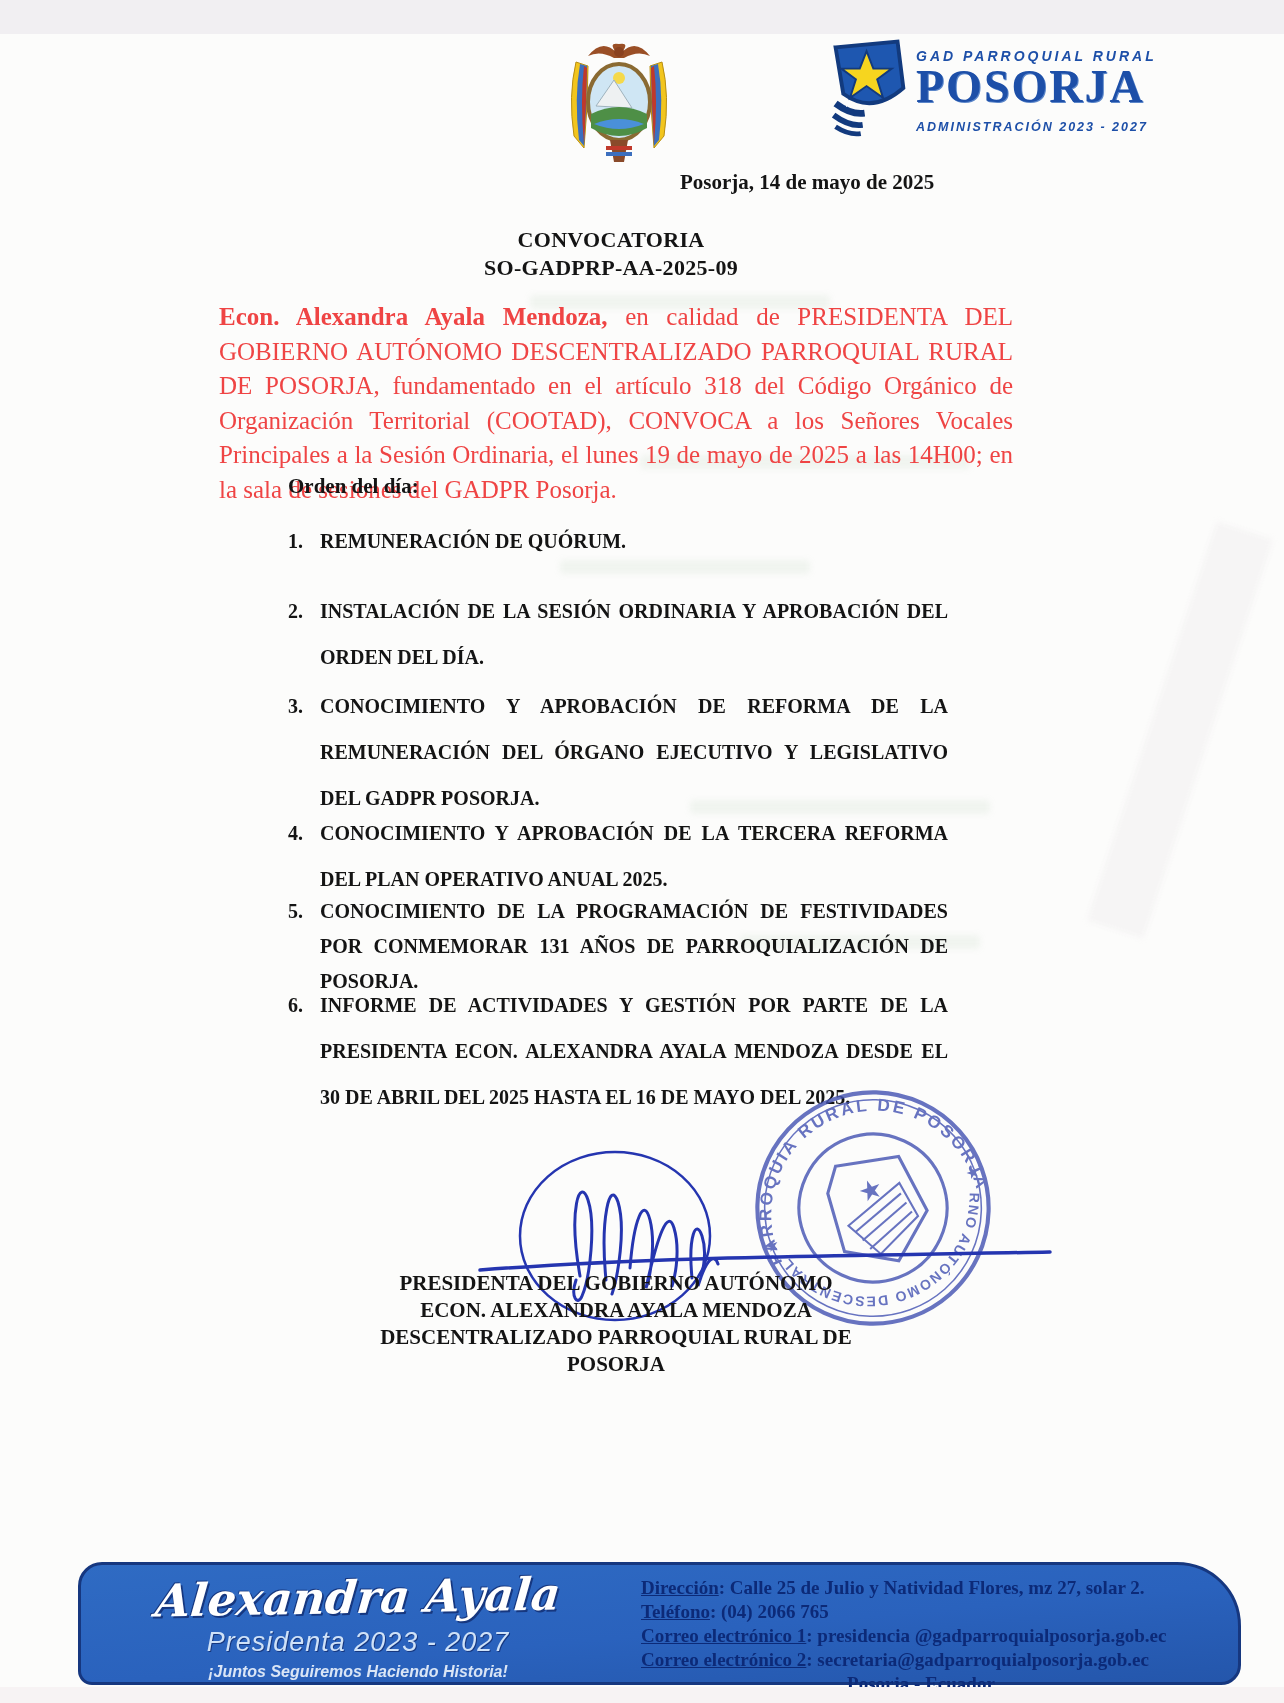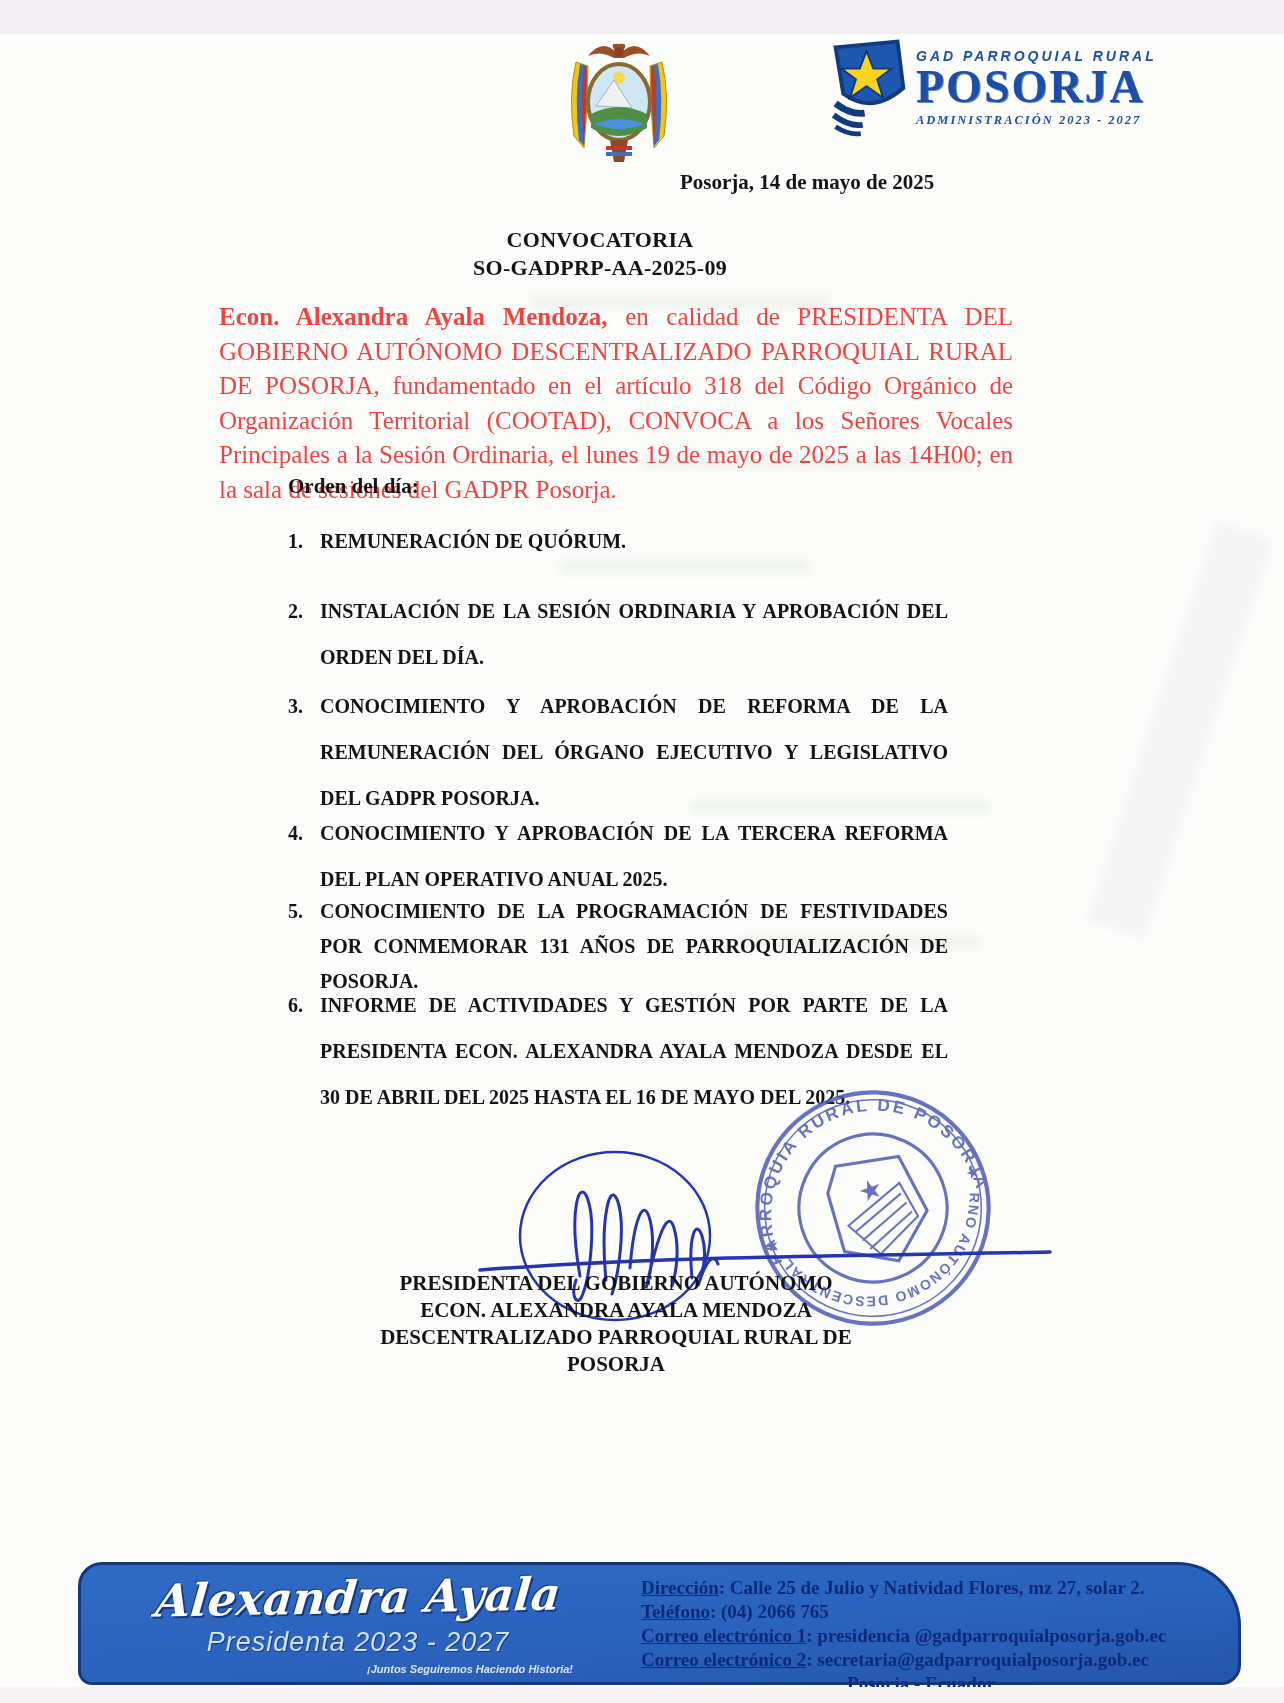--- a/index.html
+++ b/index.html
@@ -15,26 +15,26 @@
   
   .coat { position:absolute; left:558px; top:36px; width:122px; height:132px; }
   .logo { position:absolute; left:822px; top:36px; width:300px; height:112px; display:flex; }
   .logo-shield { width:92px; height:104px; flex:0 0 auto; }
   .logo-text { padding-top:12px; margin-left:2px; color:#1d4fa8; }
   .logo-top { font-family:"Liberation Sans",sans-serif; font-weight:bold; font-style:italic;
               font-size:14px; letter-spacing:3px; white-space:nowrap; }
   .logo-name { font-family:"Liberation Serif",serif; font-weight:bold; font-size:46px;
                letter-spacing:2px; line-height:1.0; color:#1d4fa8;
                text-shadow:1px 1px 0 #5b86c9; }
-  .logo-bottom { font-family:Liberation Serif, serif; font-weight:bold; font-style:italic;
-                 font-size:12.5px; letter-spacing:2px; margin-top:3px; white-space:nowrap; }
+  .logo-bottom { font-family:Liberation Sans, sans-serif; font-weight:bold; font-style:italic;
+                 font-size:12.5px; letter-spacing:2px; margin-top:10px; white-space:nowrap; }
 
   .date-line { position:absolute; left:680px; top:170px; font-size:21px; font-weight:600; }
 
-  .title-block { position:absolute; left:204px; top:226px; width:792px; text-align:center; }
+  .title-block { position:absolute; left:215px; top:226px; width:792px; text-align:center; }
   .title-block div { font-size:22px; font-weight:bold; letter-spacing:.3px; line-height:28px; }
 
   .intro { position:absolute; left:219px; top:300px; width:794px;
            font-size:25px; line-height:1.38; text-align:justify; color:#ef4444; }
   .b { font-weight:bold; }
 
   .agenda-head { position:absolute; left:288px; top:474px; font-size:21px; font-weight:bold; }
 
   .item { position:absolute; left:288px; width:660px; display:flex; font-weight:bold; font-size:20px; }
   .item .num { width:32px; flex:0 0 auto; }
@@ -60,23 +60,23 @@
     border:3px solid #16377f; border-radius:24px 64px 20px 14px;
   }
   .f-name { position:absolute; left:62px; top:6px; width:430px; text-align:center;
             font-family:"DejaVu Serif", serif; font-style:italic; font-weight:bold;
             font-size:45px; color:#ffffff; transform:skewX(-6deg) rotate(-1deg);
             text-shadow:2px 2px 0 #16377f, -1px -1px 0 #16377f; white-space:nowrap; }
   .f-role { position:absolute; left:62px; top:62px; width:430px; text-align:center;
             font-family:"Liberation Sans",sans-serif; font-style:italic;
             font-size:27px; letter-spacing:1px; color:#cfe2f8;
             text-shadow:1px 1px 0 #16377f; white-space:nowrap; }
-  .f-slogan { position:absolute; left:62px; top:98px; width:430px; text-align:right;
+  .f-slogan { position:absolute; left:62px; top:98px; width:430px; text-align:center;
               font-family:"Liberation Sans",sans-serif; font-style:italic; font-weight:bold;
-              font-size:11px; color:#e9f1fb; opacity:.92; white-space:nowrap; }
+              font-size:16px; color:#e9f1fb; opacity:.92; white-space:nowrap; }
   .f-contact { position:absolute; left:560px; top:11px; width:620px;
                font-size:19px; font-weight:bold; color:#0c2a78; line-height:24px; }
   .f-contact .lbl { text-decoration:underline; }
   .f-loc { text-align:center; width:560px; }
 </style>
 </head>
 <body>
 
 <div class="page">
   <div class="scan-top"></div>

